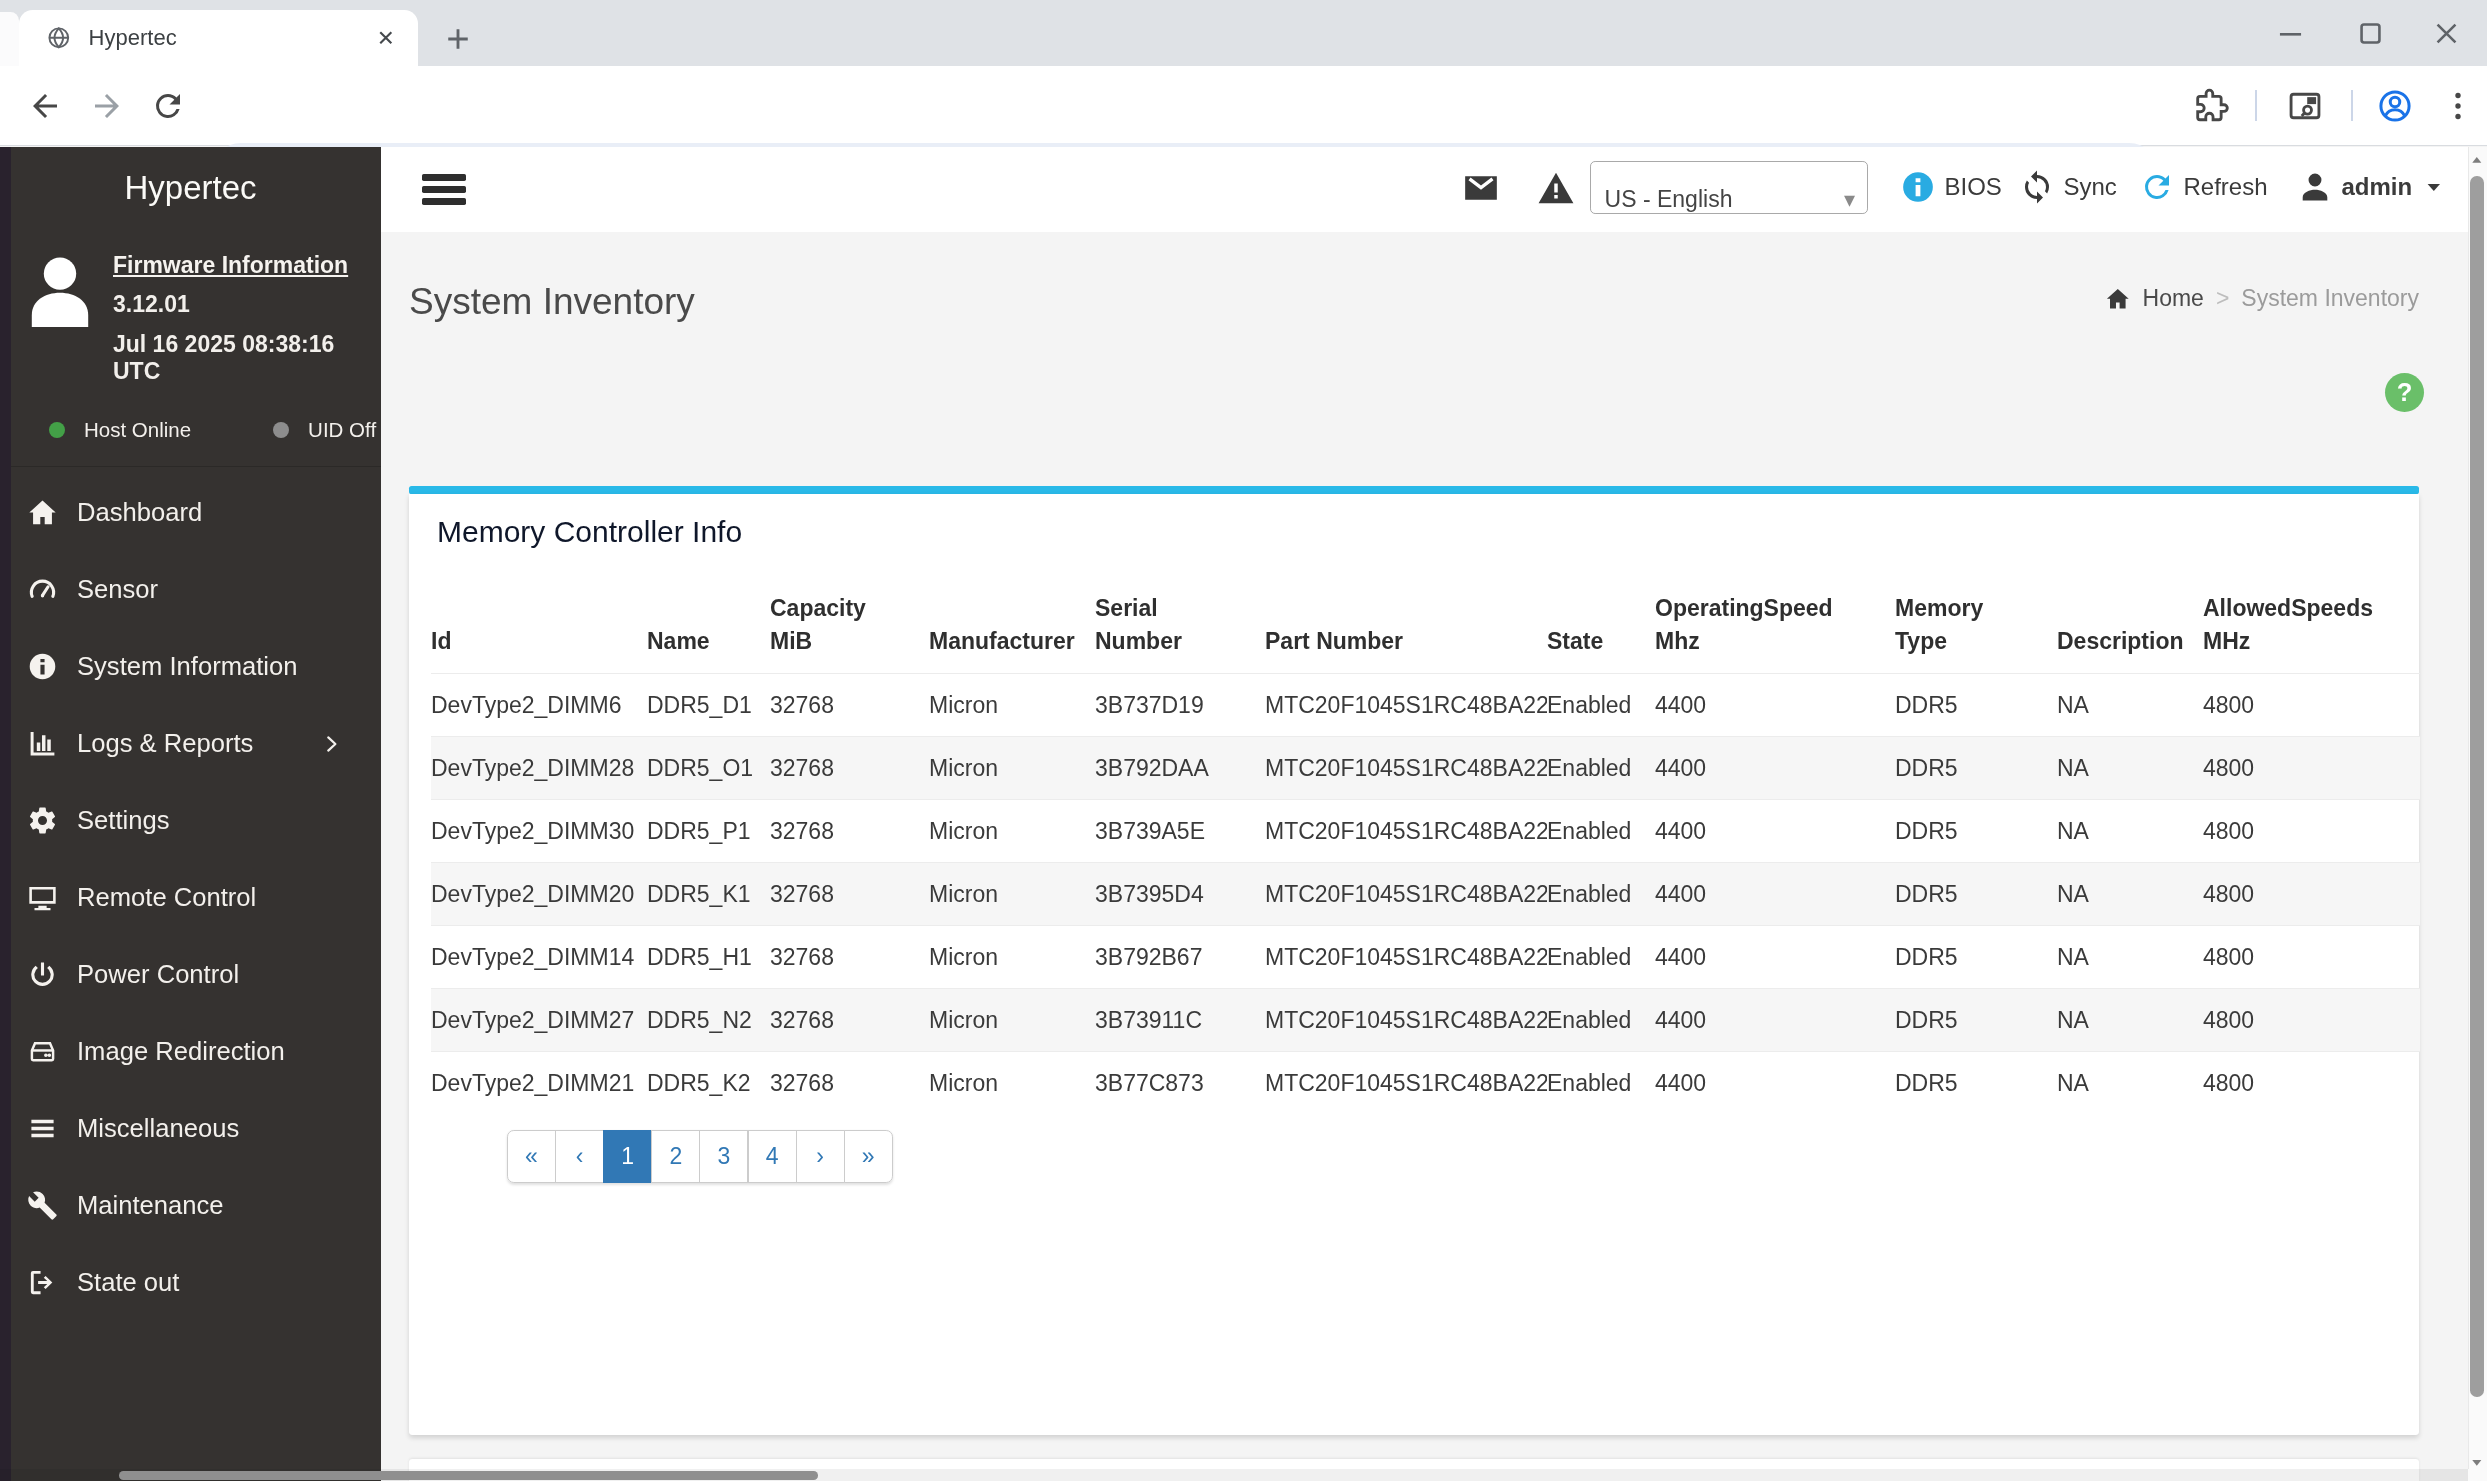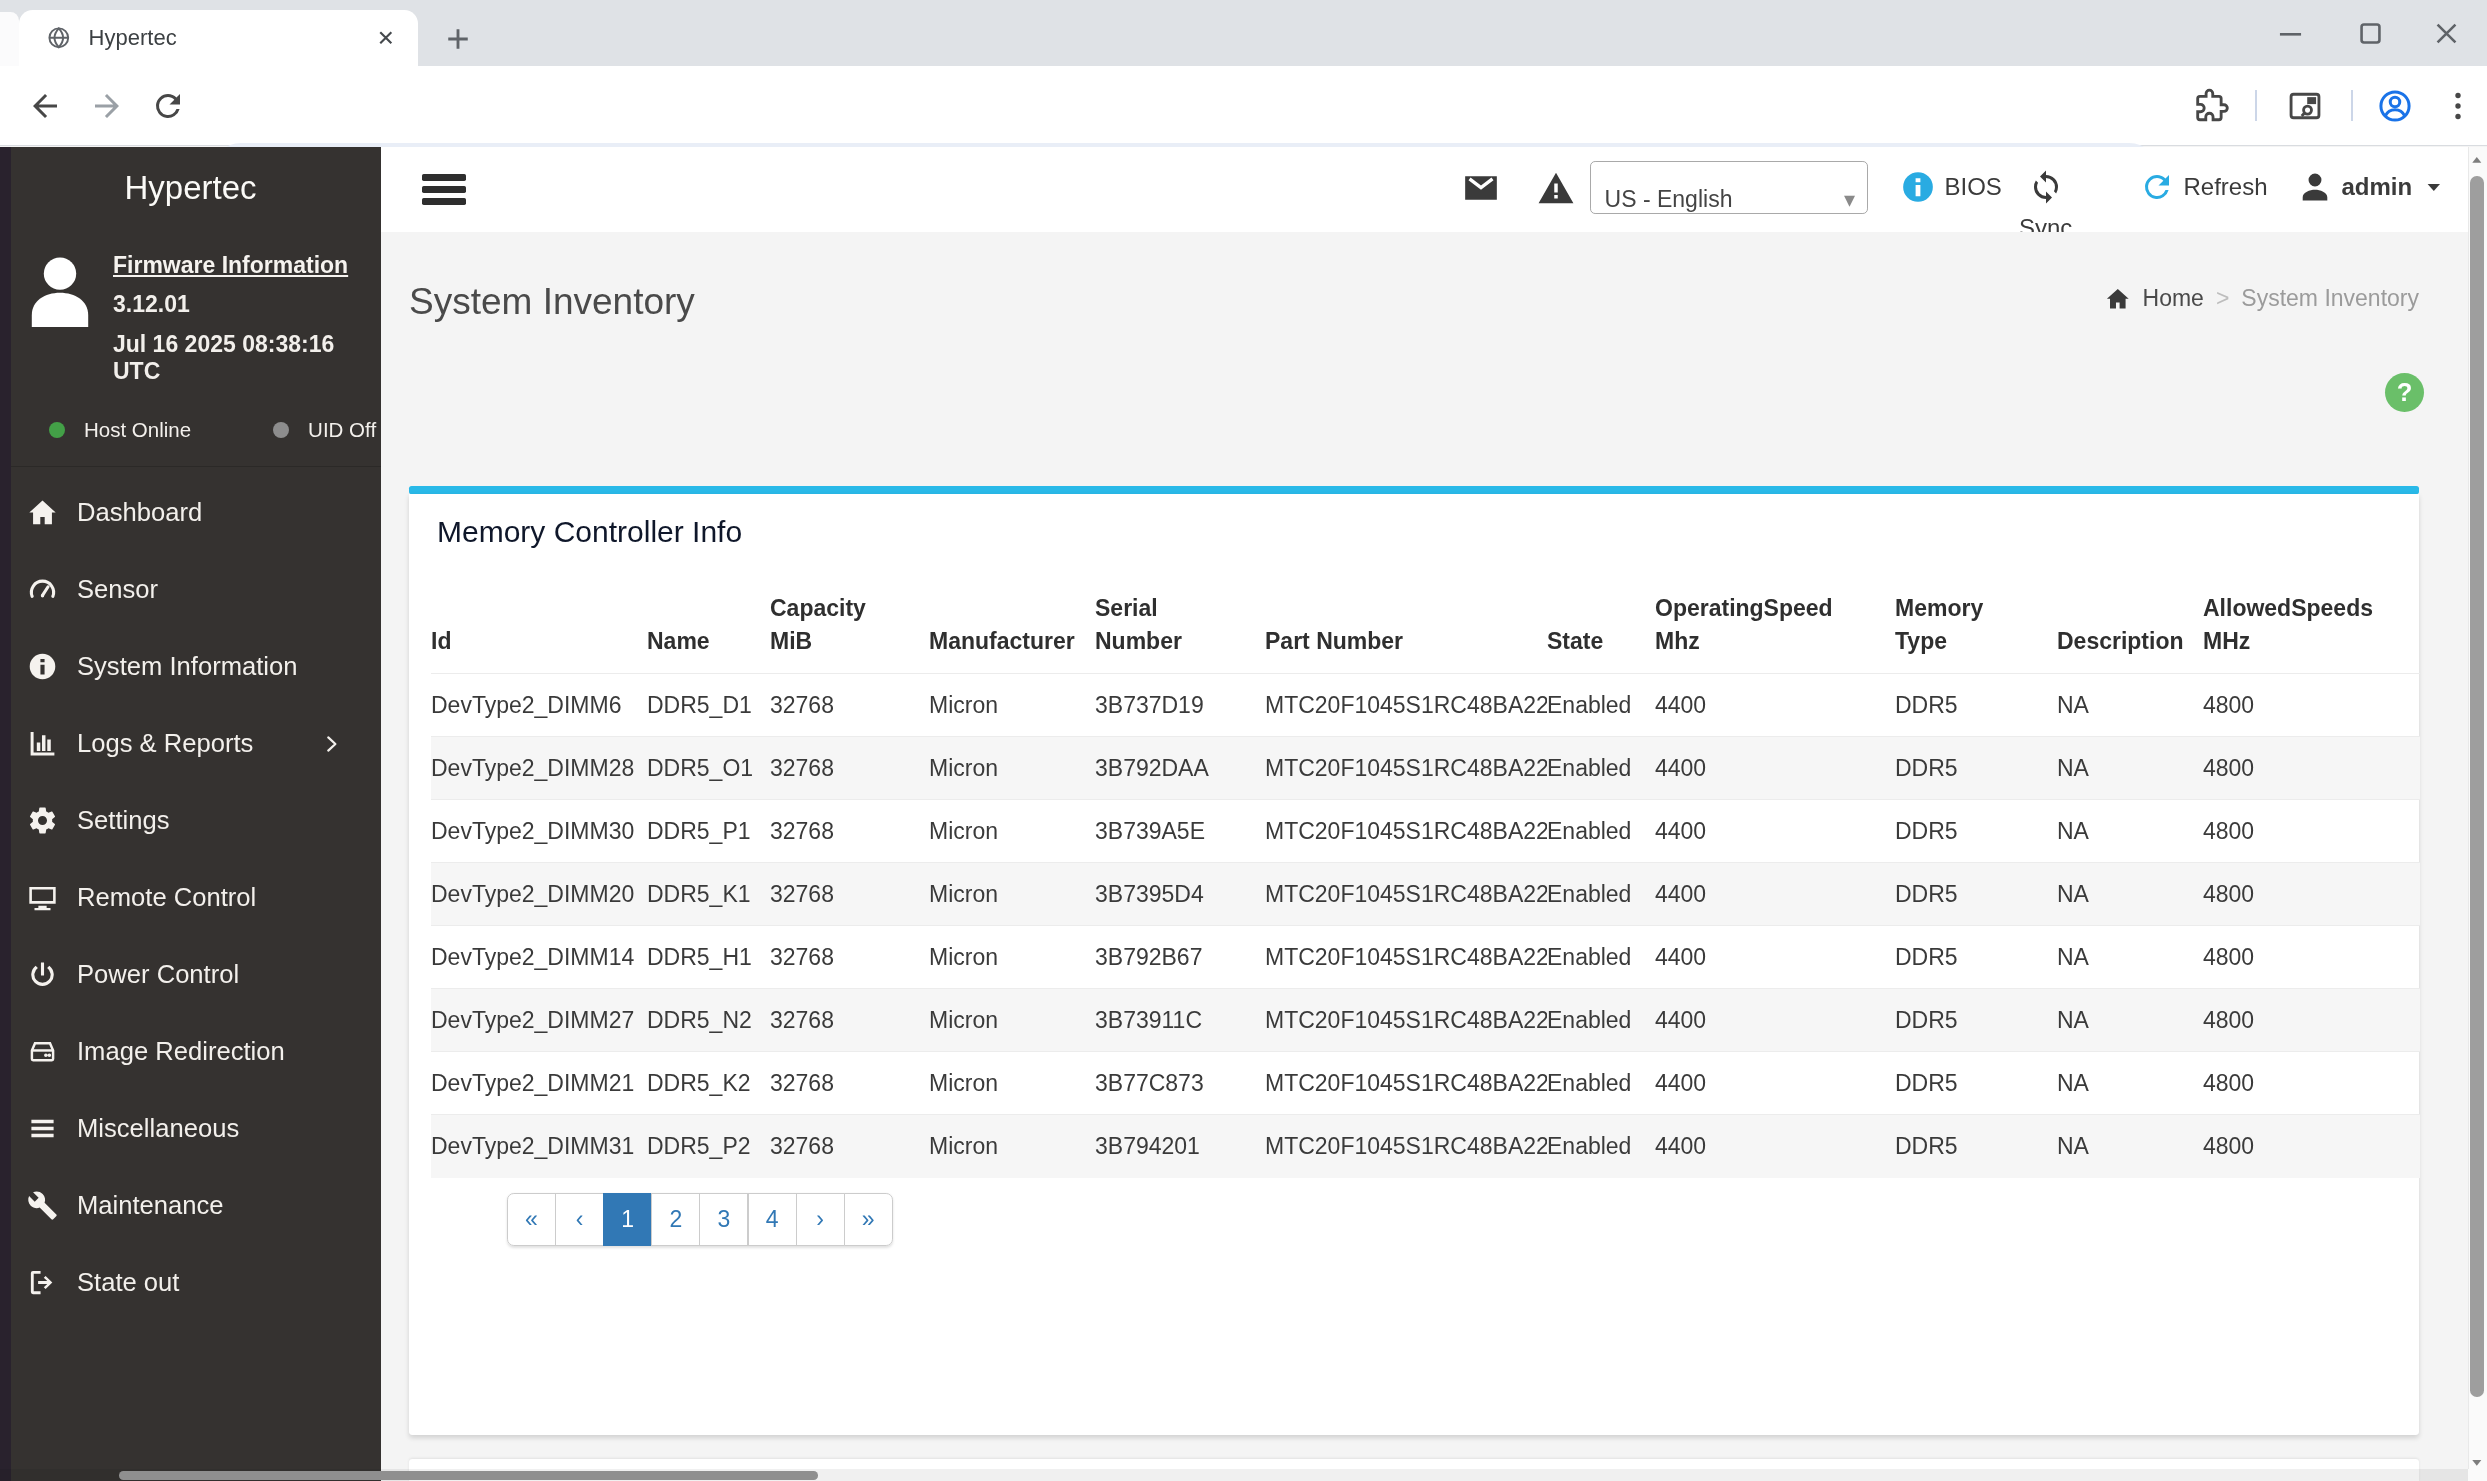--- a/index.html
+++ b/index.html
@@ -38,21 +38,21 @@
   
   .appheader { position:absolute; left:381px; top:147px; width:2106px; height:85px; background:#ffffff; }
   .hamburger { position:absolute; left:41px; top:27px; width:44px; height:31px; cursor:pointer; }
   .hamburger span { display:block; height:6.8px; background:#2e2e2e; border-radius:1.7px; margin-bottom:5.1px; }
   .hicon { position:absolute; top:22px; width:38px; height:38px; color:#3a3a3a; }
   .h-mail { left:1081px; } .h-warn { left:1156px; }
   .lang-select { position:absolute; left:1209px; top:13.6px; width:278px; height:53px; border:1.7px solid #a9a9a9; border-radius:5.1px; background:#fff; display:flex; align-items:flex-end; cursor:pointer; }
   .lang-select .txt { margin-left:13.6px; font-size:23px; color:#444; flex:1; }
   .lang-select .car { margin-right:12px; font-size:22px; color:#8a8a8a; }
   .hgroup { position:absolute; top:22px; display:flex; align-items:center; gap:8.5px; cursor:pointer;justify-content:center; }
-  .hg-bios { left:1519px; } .hg-sync { left:1638px;flex-direction:column; } .hg-refresh { left:1758px; } .hg-admin { left:1916px; }
+  .hg-bios { left:1519px; } .hg-sync { left:1638px; } .hg-refresh { left:1758px; } .hg-admin { left:1916px; }
   .hgroup .ic { width:36px; height:36px; }
   .hgroup .lb { font-size:24px; color:#3b3b3b; }
   .ic-blue { color:#29abe2; } .ic-dark { color:#3a3a3a; }
   .hg-admin .lb { font-weight:bold; }
   .hg-admin .ic-car { width:25.6px; height:25.6px; color:#3a3a3a; }
 
   
   .sidebar { position:absolute; left:0; top:147px; width:381px; height:1335px; background:#353230; color:#f3f0ec; }
   .leftedge { position:absolute; left:0; top:147px; width:11px; height:1335px; background:#29222d; }
   .brand { text-align:center; padding-top:22px; font-size:33px; font-weight:500; color:#fbfaf7; }
@@ -540,33 +540,20 @@
               <td>32768</td>
               <td>Micron</td>
               <td>3B77C873</td>
               <td>MTC20F1045S1RC48BA22</td>
               <td>Enabled</td>
               <td>4400</td>
               <td>DDR5</td>
               <td>NA</td>
               <td>4800</td>
             </tr>
-            <tr>
-              <td>DevType2_DIMM31</td>
-              <td>DDR5_P2</td>
-              <td>32768</td>
-              <td>Micron</td>
-              <td>3B794201</td>
-              <td>MTC20F1045S1RC48BA22</td>
-              <td>Enabled</td>
-              <td>4400</td>
-              <td>DDR5</td>
-              <td>NA</td>
-              <td>4800</td>
-            </tr>
           </tbody>
       </table>
       <div class="pagination">
           <button class="pg">«</button>
           <button class="pg">‹</button>
           <button class="pg active">1</button>
           <button class="pg">2</button>
           <button class="pg">3</button>
           <button class="pg">4</button>
           <button class="pg">›</button>

